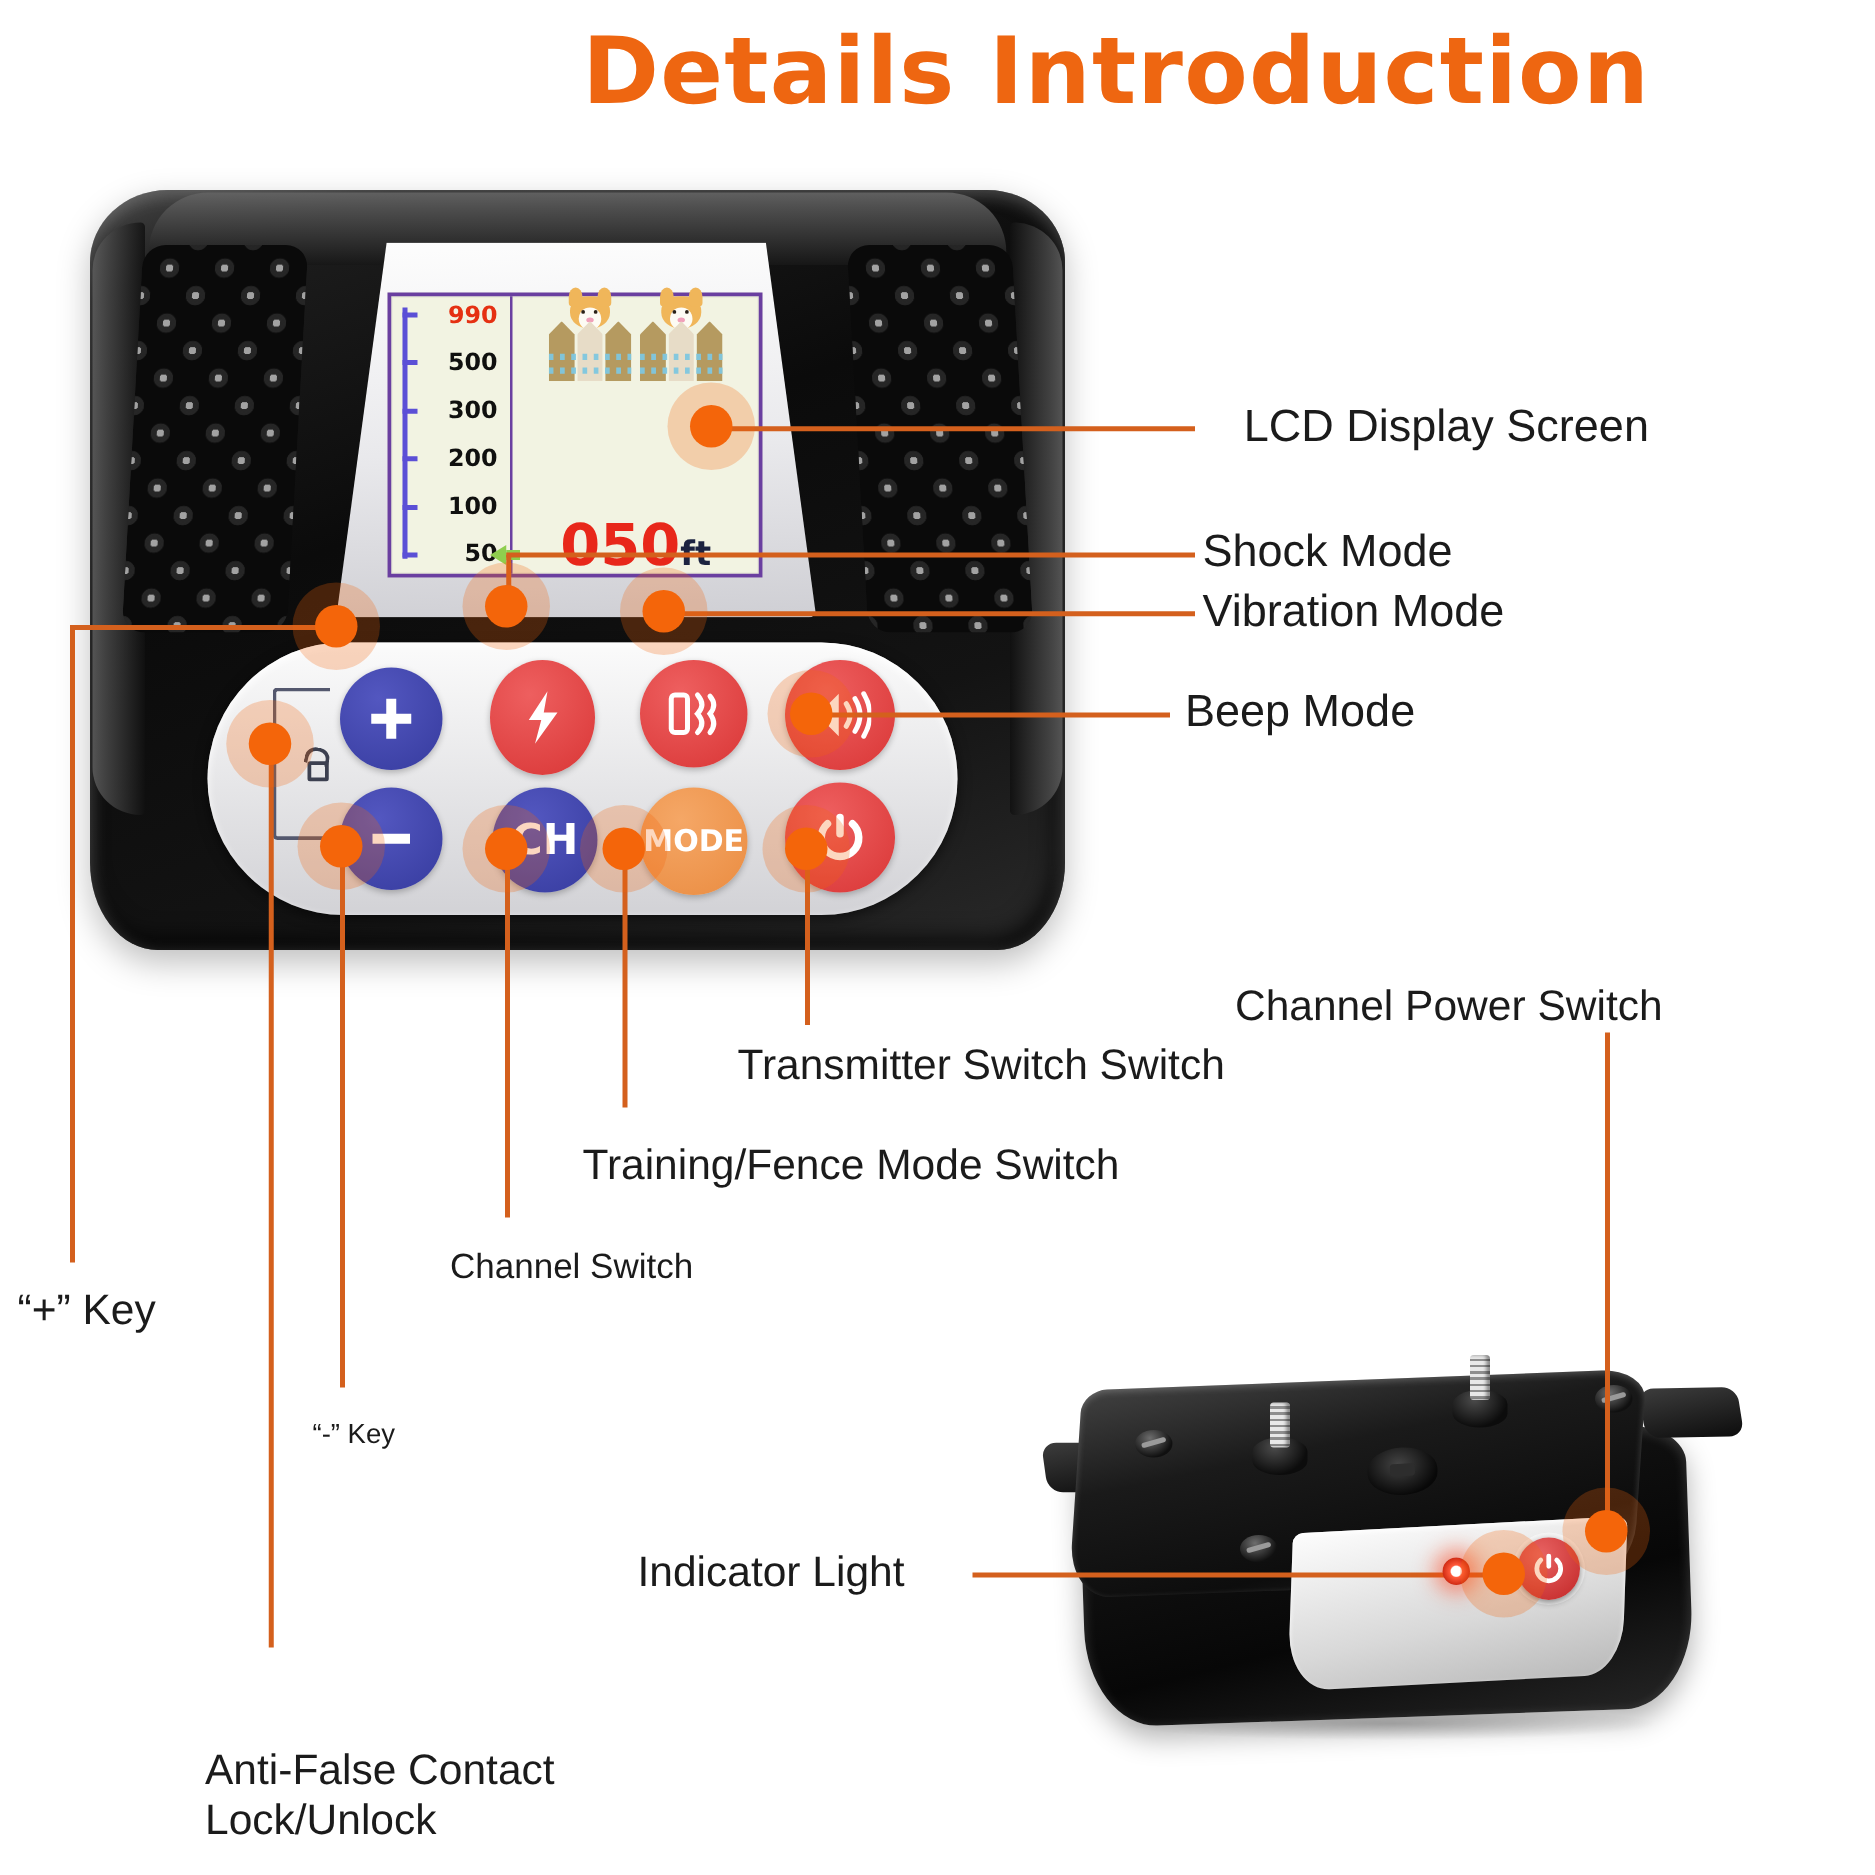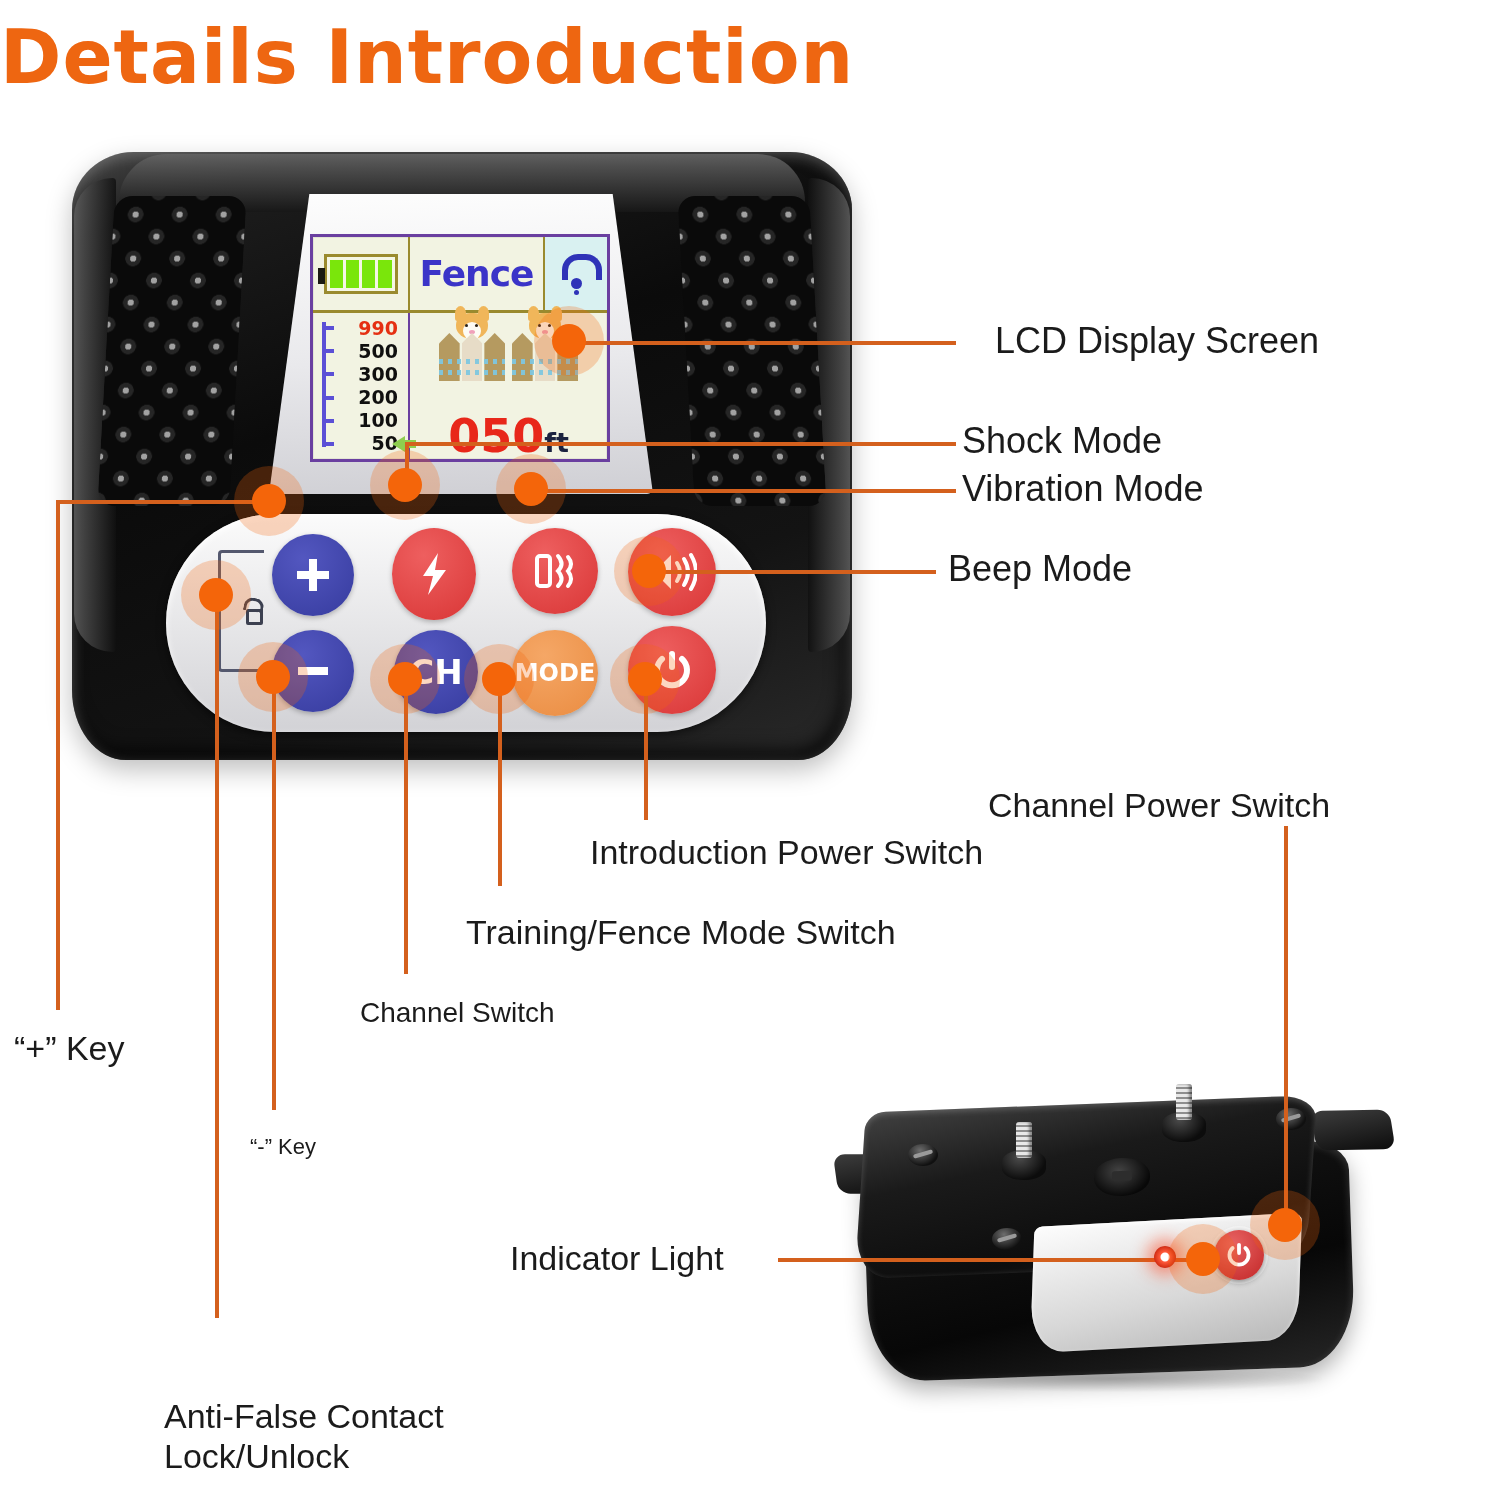--- a/index.html
+++ b/index.html
@@ -2,21 +2,21 @@
 <html><head>
 <meta charset="utf-8">
 <style>
   * { margin:0; padding:0; box-sizing:border-box; }
   html,body { width:1500px; height:1500px; background:#ffffff; overflow:hidden; }
   body { font-family:"Liberation Sans", sans-serif; position:relative; }
 
   
   #page-title{
     position:absolute; left:0; top:14px; width:1320px;
-    text-align:left;
+    text-align:right;
     font-size:74px; font-weight:bold; letter-spacing:1px;
     color:#ee6611;
     font-family:"DejaVu Sans", sans-serif;
   }
 
   
   .callout-label{
     position:absolute;
     font-size:33px;
     color:#1b1b1b;
@@ -355,36 +355,20 @@
   <div class="tx-top-facet"></div>
   <div class="tx-left-edge"></div>
   <div class="tx-right-edge"></div>
 
   <div class="grip" id="grip-left"></div>
   <div class="grip" id="grip-right"></div>
 
   <div class="lcd-bezel"></div>
 
   <div class="lcd">
-    <div class="lcd-top">
-      <div class="lcd-batt-cell">
-        <div class="battery">
-          <i></i>
-            <i></i>
-            <i></i>
-            <i></i>
-        </div>
-      </div>
-      <div class="lcd-mode-cell">
-        <span id="lcd-mode-text">Fence</span>
-      </div>
-      <div class="lcd-lock-cell">
-        <span class="lock-open"></span>
-      </div>
-    </div>
 
     <div class="lcd-bottom">
       <div class="lcd-scale">
         <div class="scale-axis"></div>
         <div class="scale-row top">
             <span>990</span>
           </div>
         <div class="scale-row">
             <span>500</span>
           </div>
@@ -565,21 +549,21 @@
 <div class="callout-label" style="left:995px; top:320px; font-size:36px;">LCD Display Screen</div>
 
 <div class="callout-label" style="left:962px; top:420px; font-size:36px;">Shock Mode</div>
 
 <div class="callout-label" style="left:962px; top:468px; font-size:36px;">Vibration Mode</div>
 
 <div class="callout-label" style="left:948px; top:548px; font-size:36px;">Beep Mode</div>
 
 <div class="callout-label" style="left:988px; top:785px; font-size:34px;">Channel Power Switch</div>
 
-<div class="callout-label" style="left:590px; top:832px; font-size:34px;">Introduction Power Switch</div>
+<div class="callout-label" style="left:590px; top:832px; font-size:34px;">Transmitter Switch Switch</div>
 
 <div class="callout-label" style="left:466px; top:912px; font-size:34px;">Training/Fence Mode Switch</div>
 
 <div class="callout-label" style="left:360px; top:996px; font-size:28px;">Channel Switch</div>
 
 <div class="callout-label" style="left:14px; top:1028px; font-size:34px;">“+” Key</div>
 
 <div class="callout-label" style="left:250px; top:1134px; font-size:22px;">“-” Key</div>
 
 <div class="callout-label" style="left:164px; top:1396px; font-size:34px;">Anti-False Contact

